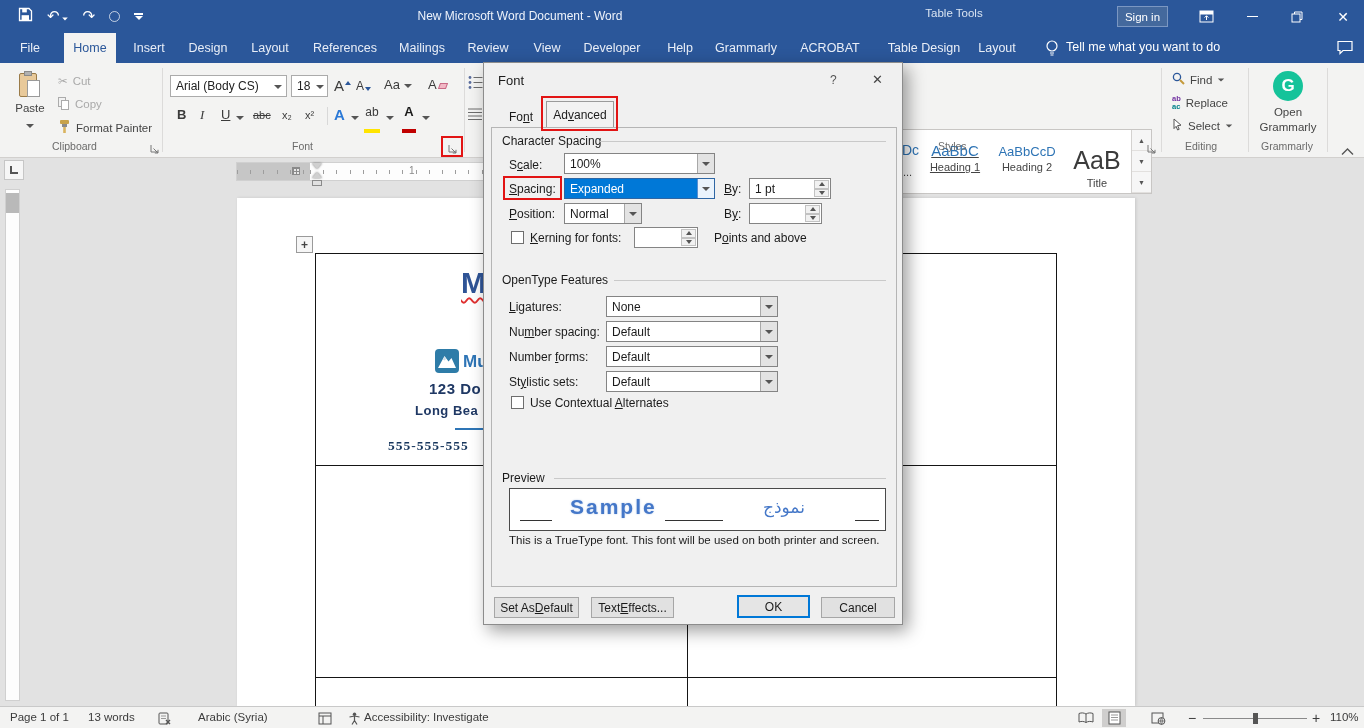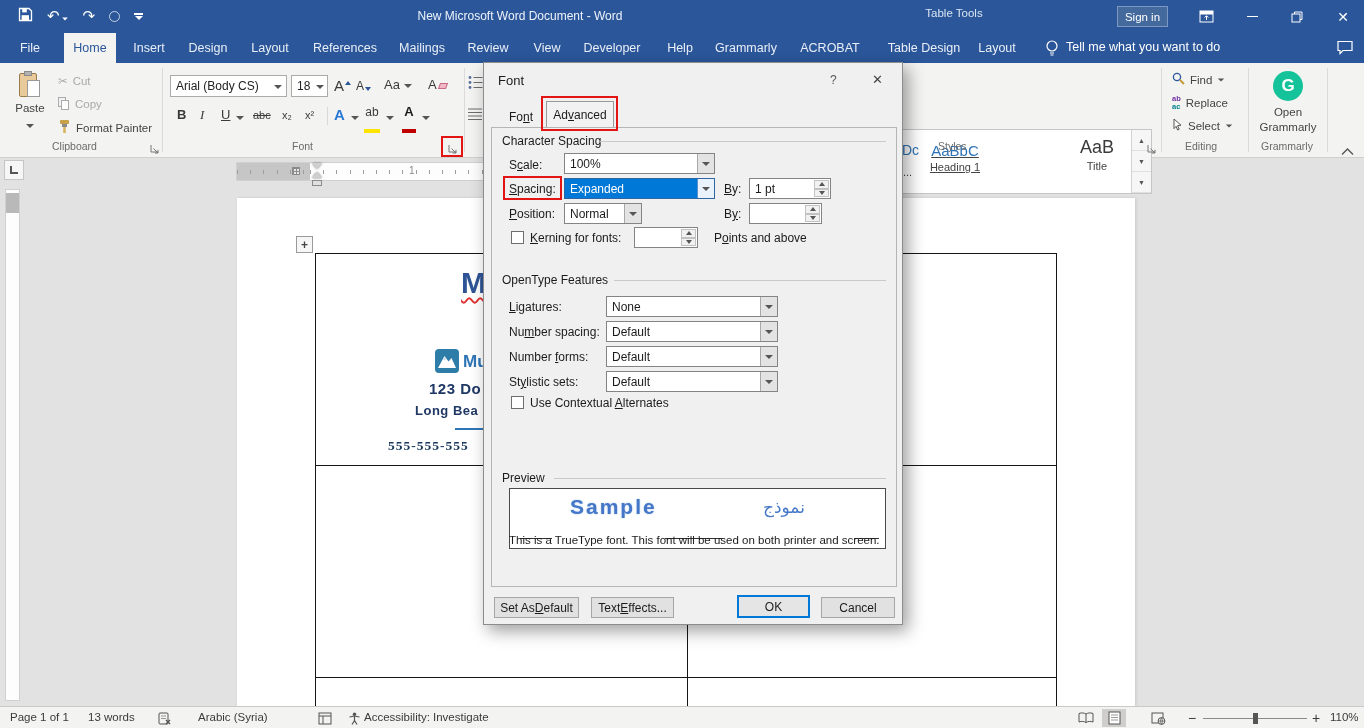--- a/index.html
+++ b/index.html
@@ -286,22 +286,26 @@
         </svg>
     </span>
 
     <div class="gallery">
       <span class="abs" style="left:3px;top:12px;font-size:14px;color:#2e74b5;">Dc</span>
       <span class="abs" style="left:4px;top:36px;font-size:11px;color:#444;">...</span>
       <div class="styleitem" style="left:22px;text-decoration:underline;">
         <span class="stylesample" style="font-size:15px;margin-top:10px;">AaBbC</span>
         <span class="stylename">Heading 1</span>
       </div>
+      <div class="styleitem" style="left:94px;">
+        <span class="stylesample" style="font-size:13px;margin-top:12px;">AaBbCcD</span>
+        <span class="stylename">Heading 2</span>
+      </div>
       <div class="styleitem" style="left:164px;">
-        <span class="stylesample" style="font-size:18px;margin-top:5px;color:#3b3b3b;">AaB</span>
+        <span class="stylesample" style="font-size:25px;margin-top:14px;color:#3b3b3b;">AaB</span>
         <span class="stylename">Title</span>
       </div>
       <div class="scrollcol">
         <span>▲</span>
           <span>▼</span>
           <span>▼</span>
       </div>
     </div>
     <span class="grouplabel" style="left:938px;top:77px;">Styles</span>
     <span class="abs" style="left:1146px;top:77px;">
@@ -497,21 +501,21 @@
       <span class="val">Default</span>
         <span class="abox">
           <span class="chev"></span>
         </span>
     </div>
     <span class="cb" style="left:27px;top:333px;"></span>
     <span class="dl" style="left:46px;top:333px;">Use Contextual <u>A</u>lternates</span>
 
     <span class="dl" style="left:18px;top:408px;">Preview</span>
     <div class="gline" style="left:70px;top:415px;width:332px;"></div>
-    <div class="abs" style="left:25px;top:425px;width:377px;height:61px;background:#fff;border:1px solid #4a4a4a;">
+    <div class="abs" style="left:25px;top:425px;width:377px;height:43px;background:#fff;border:1px solid #4a4a4a;">
       <i style="position:absolute;left:10px;bottom:9px;width:32px;height:1px;background:#333;"></i>
       <i style="position:absolute;left:155px;bottom:9px;width:58px;height:1px;background:#333;"></i>
       <i style="position:absolute;left:345px;bottom:9px;width:24px;height:1px;background:#333;"></i>
       <span class="abs" style="left:60px;top:6px;font-size:21px;font-weight:bold;color:#4477c8;letter-spacing:2px;text-shadow:0 0 2px rgba(68,119,200,.4);">Sample</span>
       <span class="abs" style="left:253px;top:8px;font-size:17px;color:#4477c8;font-family:'DejaVu Sans',sans-serif;">نموذج</span>
     </div>
     <span class="dl" style="left:25px;top:471px;font-size:11.5px;">This is a TrueType font. This font will be used on both printer and screen.</span>
 
     <div class="wbtn" style="left:10px;top:534px;width:85px;">Set As <u>D</u>efault</div>
     <div class="wbtn" style="left:107px;top:534px;width:83px;">Text <u>E</u>ffects...</div>

